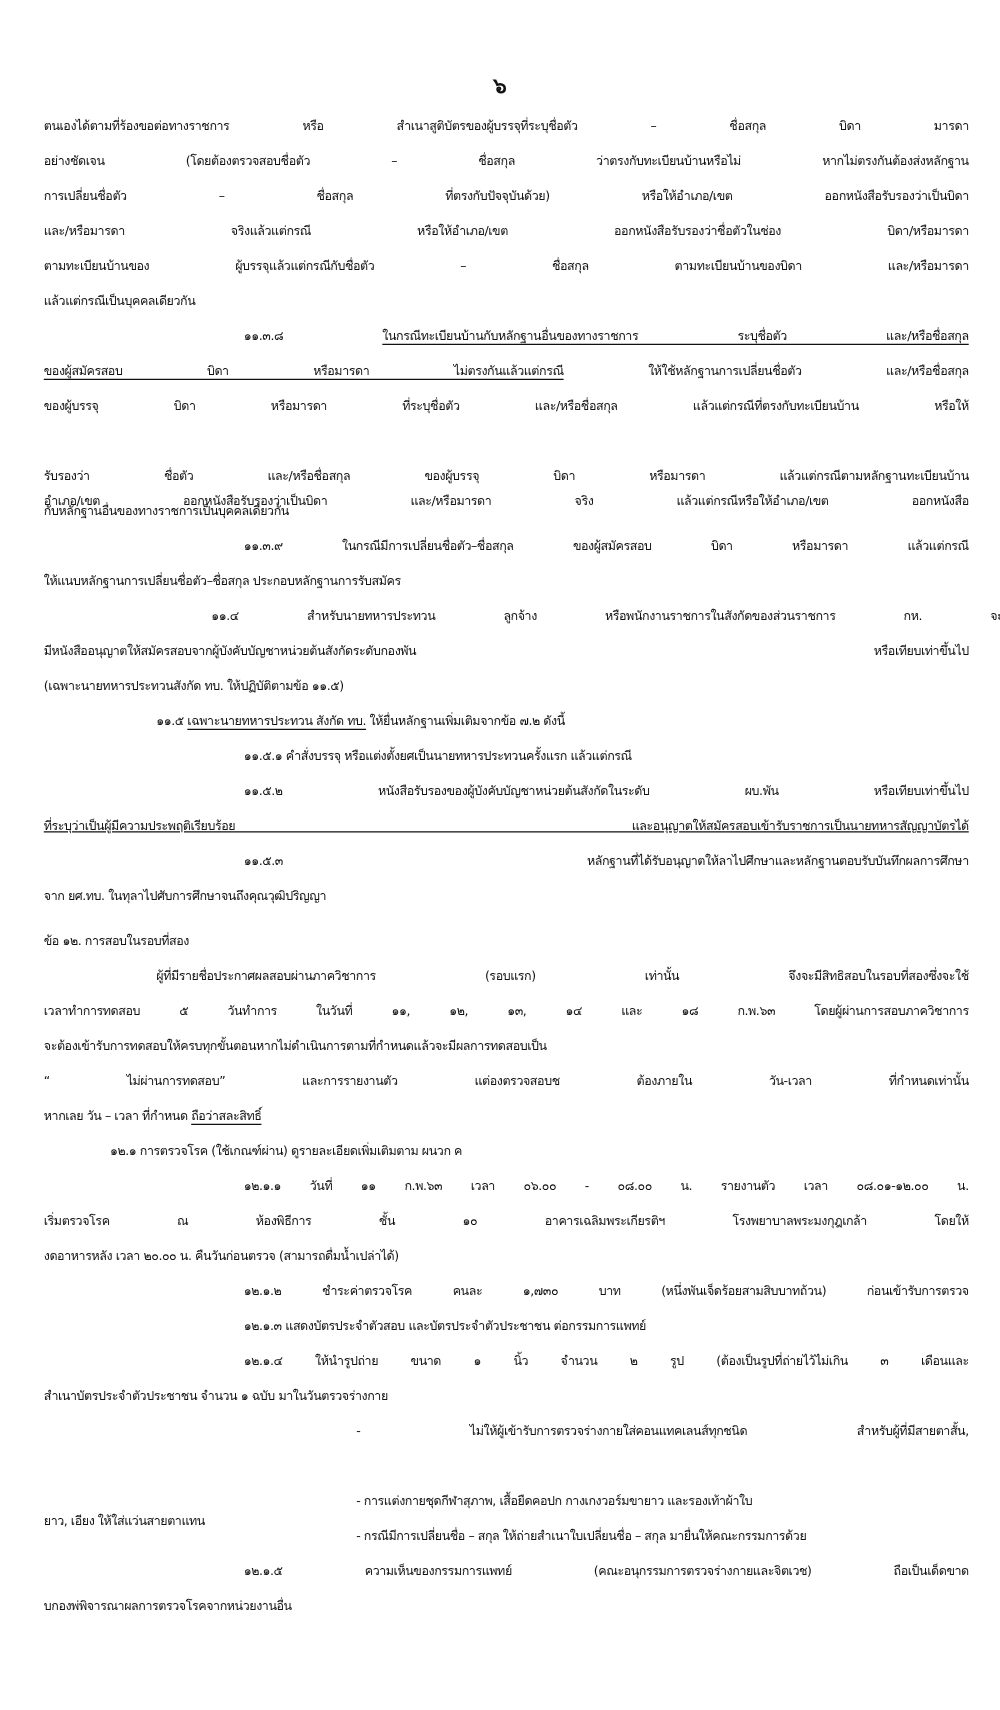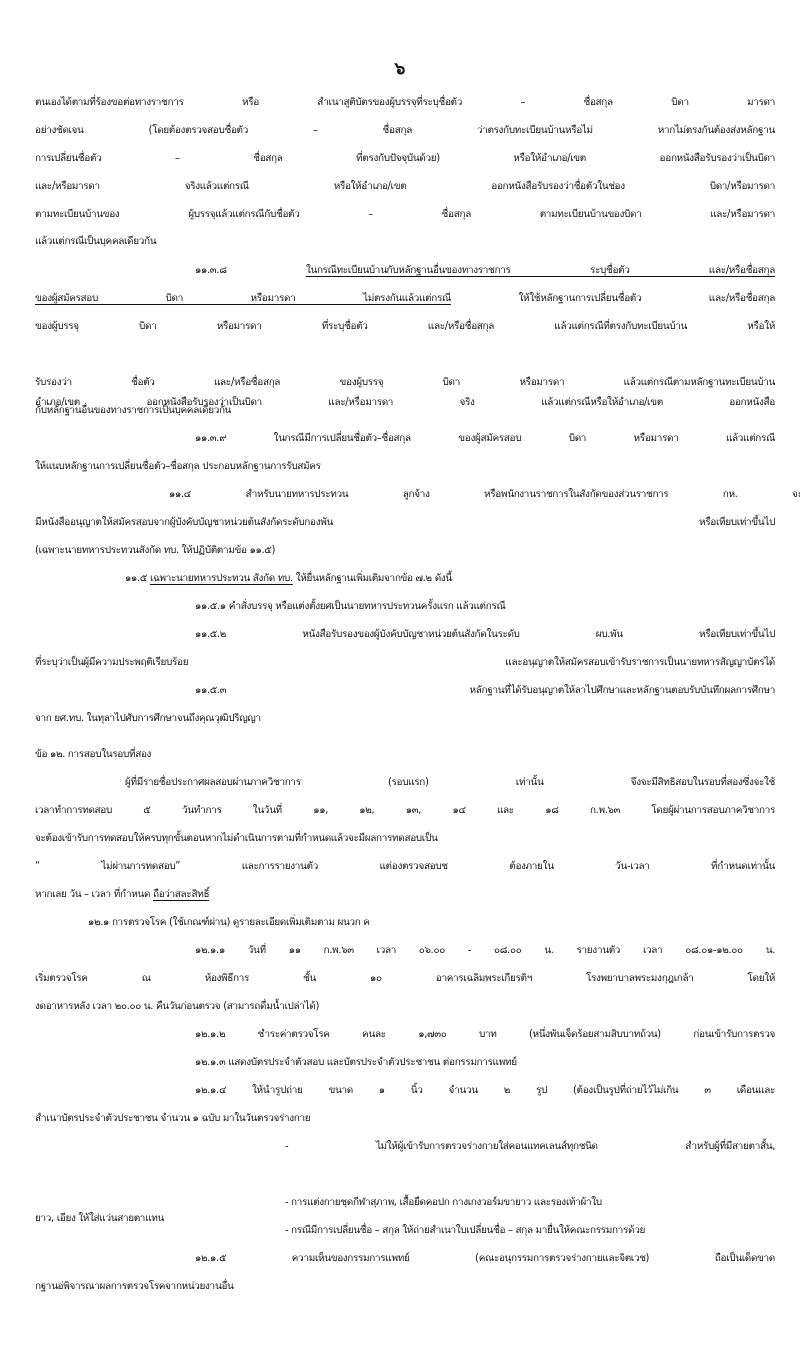--- a/index.html
+++ b/index.html
@@ -28,36 +28,36 @@
 <body>
 
 <div>
   <div class="page-num">๖</div>
   <div id="lines">
       <div class="line just" style="top: 92px;"><span>ตนเองได้ตามที่ร้องขอต่อทางราชการ หรือ สำเนาสูติบัตรของผู้บรรจุที่ระบุชื่อตัว – ชื่อสกุล บิดา มารดา</span></div>
       <div class="line just" style="top: 120px;"><span>อย่างชัดเจน (โดยต้องตรวจสอบชื่อตัว – ชื่อสกุล ว่าตรงกับทะเบียนบ้านหรือไม่ หากไม่ตรงกันต้องส่งหลักฐาน</span></div>
       <div class="line just" style="top: 148px;"><span>การเปลี่ยนชื่อตัว – ชื่อสกุล ที่ตรงกับปัจจุบันด้วย) หรือให้อำเภอ/เขต ออกหนังสือรับรองว่าเป็นบิดา</span></div>
       <div class="line just" style="top: 176px;"><span>และ/หรือมารดา จริงแล้วแต่กรณี หรือให้อำเภอ/เขต ออกหนังสือรับรองว่าชื่อตัวในช่อง บิดา/หรือมารดา</span></div>
       <div class="line just" style="top: 204px;"><span>ตามทะเบียนบ้านของ ผู้บรรจุแล้วแต่กรณีกับชื่อตัว – ชื่อสกุล ตามทะเบียนบ้านของบิดา และ/หรือมารดา</span></div>
-      <div class="line " style="top: 232px; font-family: Liberation Mono, monospace;"><span>แล้วแต่กรณีเป็นบุคคลเดียวกัน</span></div>
+      <div class="line " style="top: 232px;"><span>แล้วแต่กรณีเป็นบุคคลเดียวกัน</span></div>
       <div class="line i3 just" style="top: 260px;"><span>๑๑.๓.๘ </span><u>ในกรณีทะเบียนบ้านกับหลักฐานอื่นของทางราชการ ระบุชื่อตัว และ/หรือชื่อสกุล</u></div>
       <div class="line just" style="top: 288px;"><u>ของผู้สมัครสอบ บิดา หรือมารดา ไม่ตรงกันแล้วแต่กรณี</u><span> ให้ใช้หลักฐานการเปลี่ยนชื่อตัว และ/หรือชื่อสกุล</span></div>
       <div class="line just" style="top: 316px;"><span>ของผู้บรรจุ บิดา หรือมารดา ที่ระบุชื่อตัว และ/หรือชื่อสกุล แล้วแต่กรณีที่ตรงกับทะเบียนบ้าน หรือให้</span></div>
       <div class="line just" style="top: 344px; margin-top: 48px;"><span>อำเภอ/เขต ออกหนังสือรับรองว่าเป็นบิดา และ/หรือมารดา จริง แล้วแต่กรณีหรือให้อำเภอ/เขต ออกหนังสือ</span></div>
       <div class="line just" style="top: 372px;"><span>รับรองว่า ชื่อตัว และ/หรือชื่อสกุล ของผู้บรรจุ บิดา หรือมารดา แล้วแต่กรณีตามหลักฐานทะเบียนบ้าน</span></div>
       <div class="line " style="top: 400px;"><span>กับหลักฐานอื่นของทางราชการเป็นบุคคลเดียวกัน</span></div>
       <div class="line i3 just" style="top: 428px;"><span>๑๑.๓.๙ ในกรณีมีการเปลี่ยนชื่อตัว–ชื่อสกุล ของผู้สมัครสอบ บิดา หรือมารดา แล้วแต่กรณี</span></div>
       <div class="line " style="top: 456px;"><span>ให้แนบหลักฐานการเปลี่ยนชื่อตัว–ชื่อสกุล ประกอบหลักฐานการรับสมัคร</span></div>
       <div class="line i2 just" style="top: 484px; margin-left: 44px;"><span>๑๑.๔ สำหรับนายทหารประทวน ลูกจ้าง หรือพนักงานราชการในสังกัดของส่วนราชการ กห. จะต้อง</span></div>
       <div class="line just" style="top: 512px;"><span>มีหนังสืออนุญาตให้สมัครสอบจากผู้บังคับบัญชาหน่วยต้นสังกัดระดับกองพัน หรือเทียบเท่าขึ้นไป</span></div>
       <div class="line " style="top: 540px;"><span>(เฉพาะนายทหารประทวนสังกัด ทบ. ให้ปฏิบัติตามข้อ ๑๑.๕)</span></div>
       <div class="line i2" style="top: 568px;"><span>๑๑.๕ </span><u>เฉพาะนายทหารประทวน สังกัด ทบ.</u><span> ให้ยื่นหลักฐานเพิ่มเติมจากข้อ ๗.๒ ดังนี้</span></div>
       <div class="line i3" style="top: 596px;"><span>๑๑.๕.๑ คำสั่งบรรจุ หรือแต่งตั้งยศเป็นนายทหารประทวนครั้งแรก แล้วแต่กรณี</span></div>
       <div class="line i3 just" style="top: 624px;"><span>๑๑.๕.๒ หนังสือรับรองของผู้บังคับบัญชาหน่วยต้นสังกัดในระดับ ผบ.พัน หรือเทียบเท่าขึ้นไป</span></div>
-      <div class="line just" style="top: 652px;"><span>ที่ระบุว่าเป็นผู้มีความประพฤติเรียบร้อย และอนุญาตให้สมัครสอบเข้ารับราชการเป็นนายทหารสัญญาบัตรได้</span></div>
+      <div class="line just" style="top: 652px; text-decoration: underline;"><span>ที่ระบุว่าเป็นผู้มีความประพฤติเรียบร้อย และอนุญาตให้สมัครสอบเข้ารับราชการเป็นนายทหารสัญญาบัตรได้</span></div>
       <div class="line i3 just" style="top: 680px;"><span>๑๑.๕.๓ หลักฐานที่ได้รับอนุญาตให้ลาไปศึกษาและหลักฐานตอบรับบันทึกผลการศึกษา</span></div>
       <div class="line " style="top: 708px;"><span>จาก ยศ.ทบ. ในทุลาไปศับการศึกษาจนถึงคุณวุฒิปริญญา</span></div>
       <div class="line " style="top: 744px;"><span>ข้อ ๑๒. การสอบในรอบที่สอง</span></div>
       <div class="line i2 just" style="top: 772px;"><span>ผู้ที่มีรายชื่อประกาศผลสอบผ่านภาควิชาการ (รอบแรก) เท่านั้น จึงจะมีสิทธิสอบในรอบที่สองซึ่งจะใช้</span></div>
       <div class="line just" style="top: 800px;"><span>เวลาทำการทดสอบ ๕ วันทำการ ในวันที่ ๑๑, ๑๒, ๑๓, ๑๔ และ ๑๘ ก.พ.๖๓ โดยผู้ผ่านการสอบภาควิชาการ</span></div>
       <div class="line just" style="top: 828px;"><span>จะต้องเข้ารับการทดสอบให้ครบทุกขั้นตอนหากไม่ดำเนินการตามที่กำหนดแล้วจะมีผลการทดสอบเป็น</span></div>
       <div class="line just" style="top: 856px;"><span>“ ไม่ผ่านการทดสอบ” และการรายงานตัว แต่องตรวจสอบช ต้องภายใน วัน-เวลา ที่กำหนดเท่านั้น</span></div>
       <div class="line " style="top: 884px;"><span>หากเลย วัน – เวลา ที่กำหนด </span><u>ถือว่าสละสิทธิ์</u></div>
       <div class="line i1" style="top: 912px;"><span>๑๒.๑ การตรวจโรค (ใช้เกณฑ์ผ่าน) ดูรายละเอียดเพิ่มเติมตาม ผนวก ค</span></div>
       <div class="line i3 just" style="top: 940px;"><span>๑๒.๑.๑ วันที่ ๑๑ ก.พ.๖๓ เวลา ๐๖.๐๐ - ๐๘.๐๐ น. รายงานตัว  เวลา ๐๘.๐๑-๑๒.๐๐ น.</span></div>
@@ -65,15 +65,15 @@
       <div class="line " style="top: 996px;"><span>งดอาหารหลัง เวลา ๒๐.๐๐ น. คืนวันก่อนตรวจ (สามารถดื่มน้ำเปล่าได้)</span></div>
       <div class="line i3 just" style="top: 1024px;"><span>๑๒.๑.๒ ชำระค่าตรวจโรค คนละ ๑,๗๓๐ บาท (หนึ่งพันเจ็ดร้อยสามสิบบาทถ้วน) ก่อนเข้ารับการตรวจ</span></div>
       <div class="line i3" style="top: 1052px;"><span>๑๒.๑.๓  แสดงบัตรประจำตัวสอบ และบัตรประจำตัวประชาชน ต่อกรรมการแพทย์</span></div>
       <div class="line i3 just" style="top: 1080px;"><span>๑๒.๑.๔ ให้นำรูปถ่าย ขนาด ๑ นิ้ว จำนวน ๒ รูป (ต้องเป็นรูปที่ถ่ายไว้ไม่เกิน ๓ เดือนและ</span></div>
       <div class="line " style="top: 1108px;"><span>สำเนาบัตรประจำตัวประชาชน จำนวน ๑ ฉบับ มาในวันตรวจร่างกาย</span></div>
       <div class="line i4 just" style="top: 1136px;"><span>- ไม่ให้ผู้เข้ารับการตรวจร่างกายใส่คอนแทคเลนส์ทุกชนิด สำหรับผู้ที่มีสายตาสั้น,</span></div>
       <div class="line " style="top: 1208px;"><span>ยาว, เอียง  ให้ใส่แว่นสายตาแทน</span></div>
       <div class="line i4" style="top: 1192px;"><span>- การแต่งกายชุดกีฬาสุภาพ, เสื้อยืดคอปก กางเกงวอร์มขายาว และรองเท้าผ้าใบ</span></div>
       <div class="line i4" style="top: 1220px;"><span>- กรณีมีการเปลี่ยนชื่อ – สกุล ให้ถ่ายสำเนาใบเปลี่ยนชื่อ – สกุล มายื่นให้คณะกรรมการด้วย</span></div>
       <div class="line i3 just" style="top: 1248px;"><span>๑๒.๑.๕ ความเห็นของกรรมการแพทย์ (คณะอนุกรรมการตรวจร่างกายและจิตเวช) ถือเป็นเด็ดขาด</span></div>
-      <div class="line " style="top: 1276px;"><span>กฐานอ่พิจารณาผลการตรวจโรคจากหน่วยงานอื่น</span></div>
+      <div class="line " style="top: 1276px;"><span>บกองพ่พิจารณาผลการตรวจโรคจากหน่วยงานอื่น</span></div>
     </div>
 </div>
 
 </body></html>

